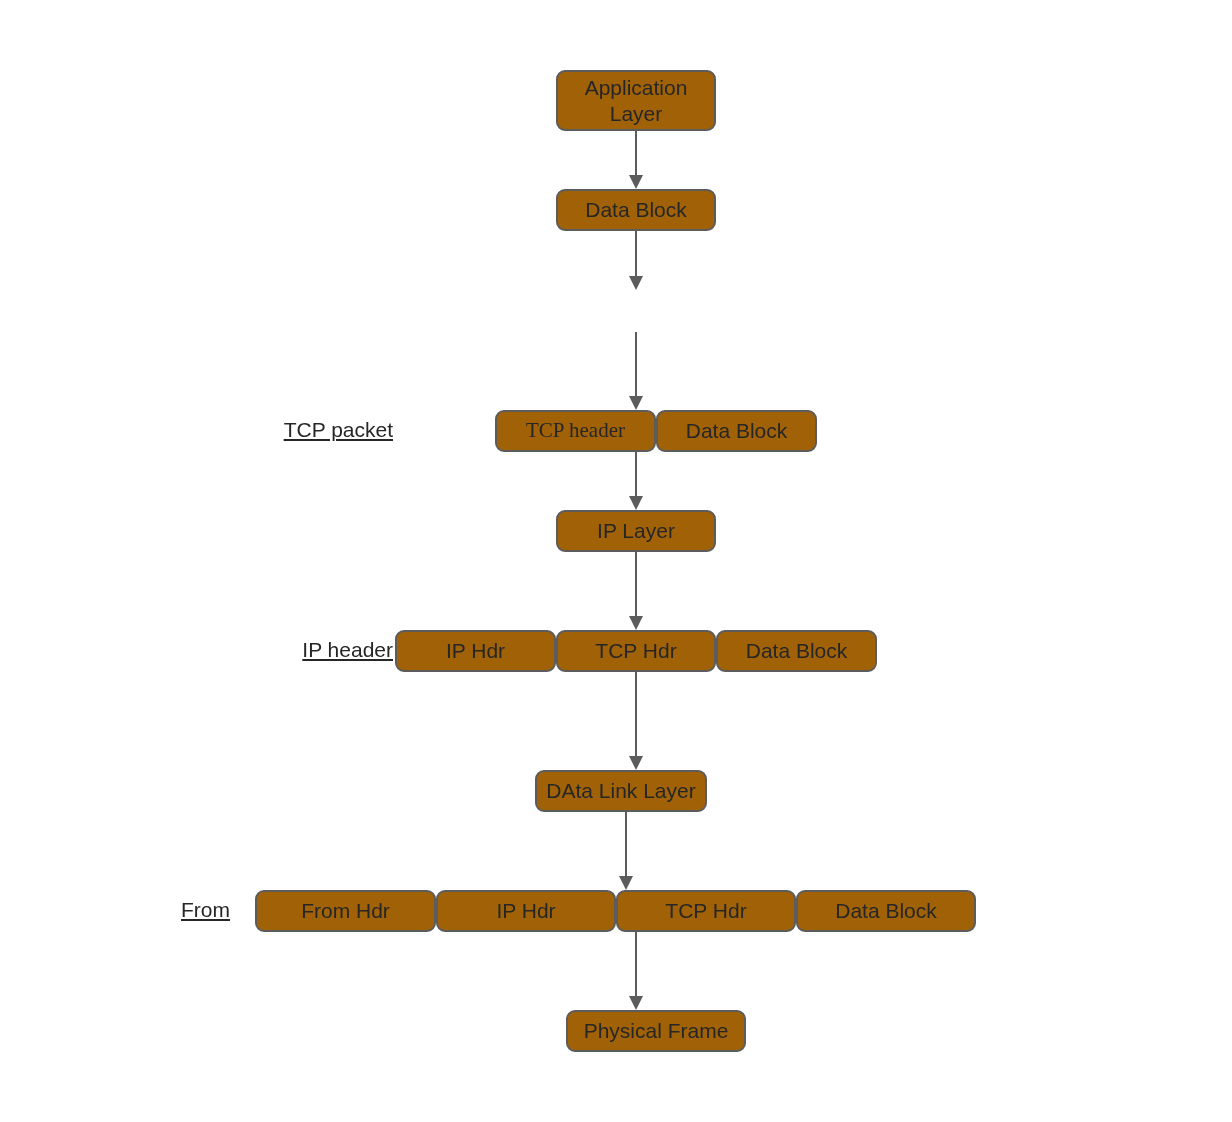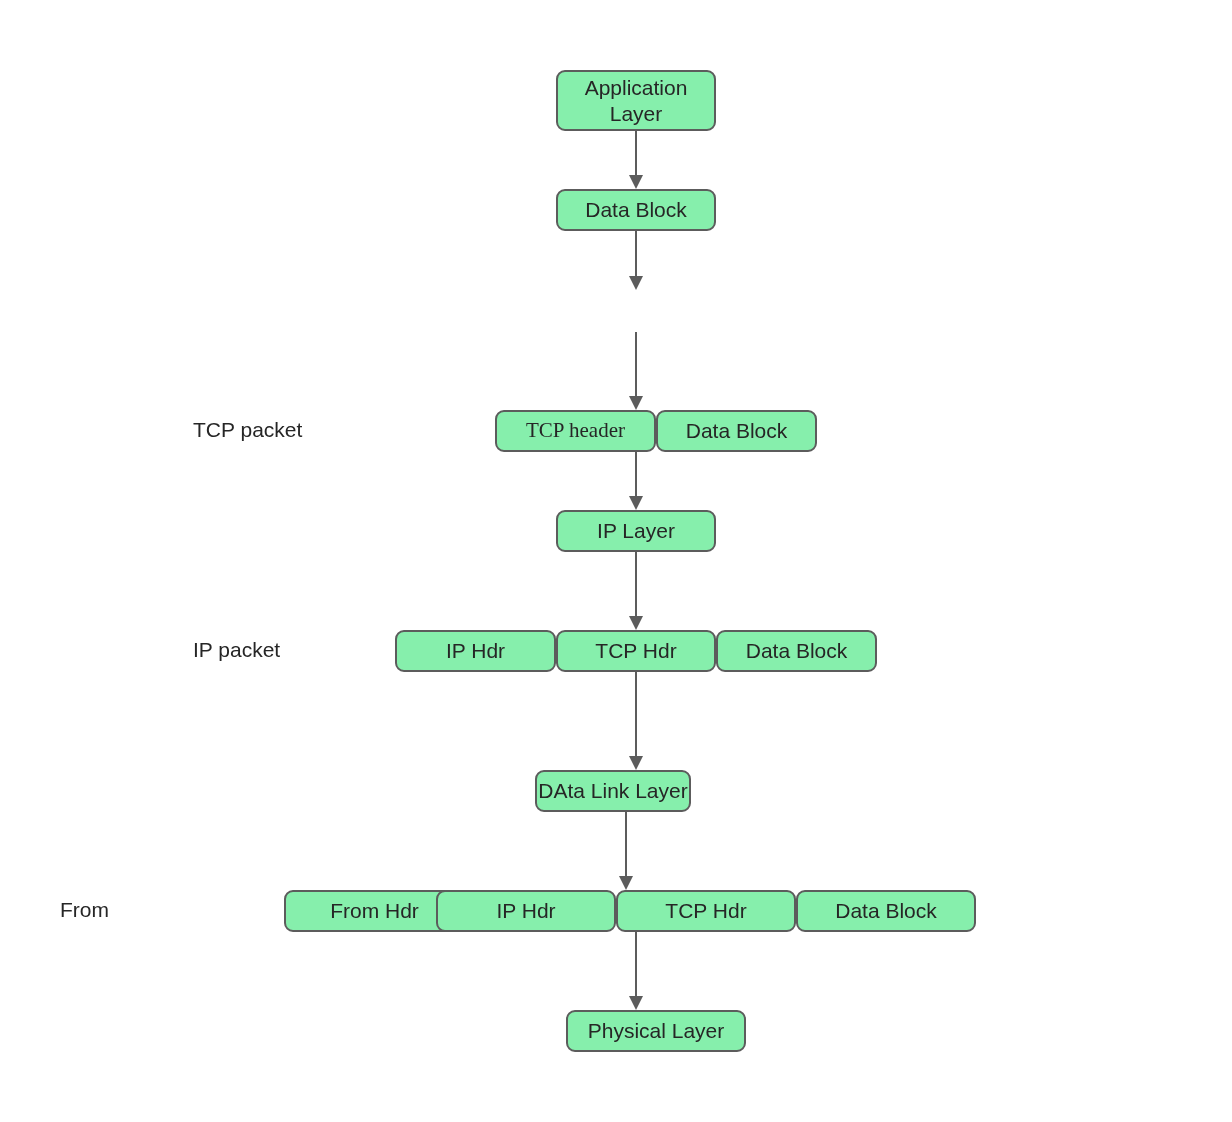--- a/index.html
+++ b/index.html
@@ -19,39 +19,41 @@
     background: #ffffff;
     overflow: hidden;
   }
 
   
   .node {
     position: absolute;
     box-sizing: border-box;
     border: 2px solid #5c5c5c;
     border-radius: 9px;
-    background: #86efac;
+    background: #a16207;
     display: flex;
     align-items: center;
     justify-content: center;
     text-align: center;
     font-size: 21px;
     line-height: 1.22;
     color: #262626;
     white-space: pre-line;
     z-index: 2;
   }
 
   
   .side-label {
     position: absolute;
     font-size: 21px;
     color: #262626;
     white-space: nowrap;
+    text-align: right;
     z-index: 2;
+    text-decoration: underline;
   }
 
   
   .arrow {
     position: absolute;
     z-index: 1;
   }
   .arrow .shaft {
     position: absolute;
     left: 50%;
@@ -108,45 +110,45 @@
     <div class="head"></div>
   </div>
 
   <div class="node" style="left:556px; top:510px; width:160px; height:42px;text-align:center;">IP Layer</div>
 
   <div class="arrow" style="left:629px; top:552px; width:14px; height:78px;">
     <div class="shaft" style="height:64px;"></div>
     <div class="head"></div>
   </div>
 
-  <div class="side-label" style="left:193px; top:638px; width:200px;">IP packet</div>
+  <div class="side-label" style="left:193px; top:638px; width:200px;">IP header</div>
 
   <div class="node" style="left:395px; top:630px; width:161px; height:42px;">IP Hdr</div>
   <div class="node" style="left:556px; top:630px; width:160px; height:42px;">TCP Hdr</div>
   <div class="node" style="left:716px; top:630px; width:161px; height:42px;">Data Block</div>
 
   <div class="arrow" style="left:629px; top:672px; width:14px; height:98px;">
     <div class="shaft" style="height:84px;"></div>
     <div class="head"></div>
   </div>
 
-  <div class="node" style="left:535px; top:770px; width:156px; height:42px;">DAta Link Layer</div>
+  <div class="node" style="left:535px; top:770px; width:172px; height:42px;">DAta Link Layer</div>
 
   <div class="arrow" style="left:619px; top:812px; width:14px; height:78px;">
     <div class="shaft" style="height:64px;"></div>
     <div class="head"></div>
   </div>
 
   <div class="side-label" style="left:60px; top:898px; width:170px;">From</div>
 
-  <div class="node" style="left:255px; top:890px; width:181px; height:42px;margin-left:29px;">From Hdr</div>
+  <div class="node" style="left:255px; top:890px; width:181px; height:42px;">From Hdr</div>
   <div class="node" style="left:436px; top:890px; width:180px; height:42px;">IP Hdr</div>
   <div class="node" style="left:616px; top:890px; width:180px; height:42px;">TCP Hdr</div>
   <div class="node" style="left:796px; top:890px; width:180px; height:42px;">Data Block</div>
 
   <div class="arrow" style="left:629px; top:932px; width:14px; height:78px;">
     <div class="shaft" style="height:64px;"></div>
     <div class="head"></div>
   </div>
 
-  <div class="node" style="left:566px; top:1010px; width:180px; height:42px;">Physical Layer</div>
+  <div class="node" style="left:566px; top:1010px; width:180px; height:42px;">Physical Frame</div>
 
 </div>
 
 </body></html>

